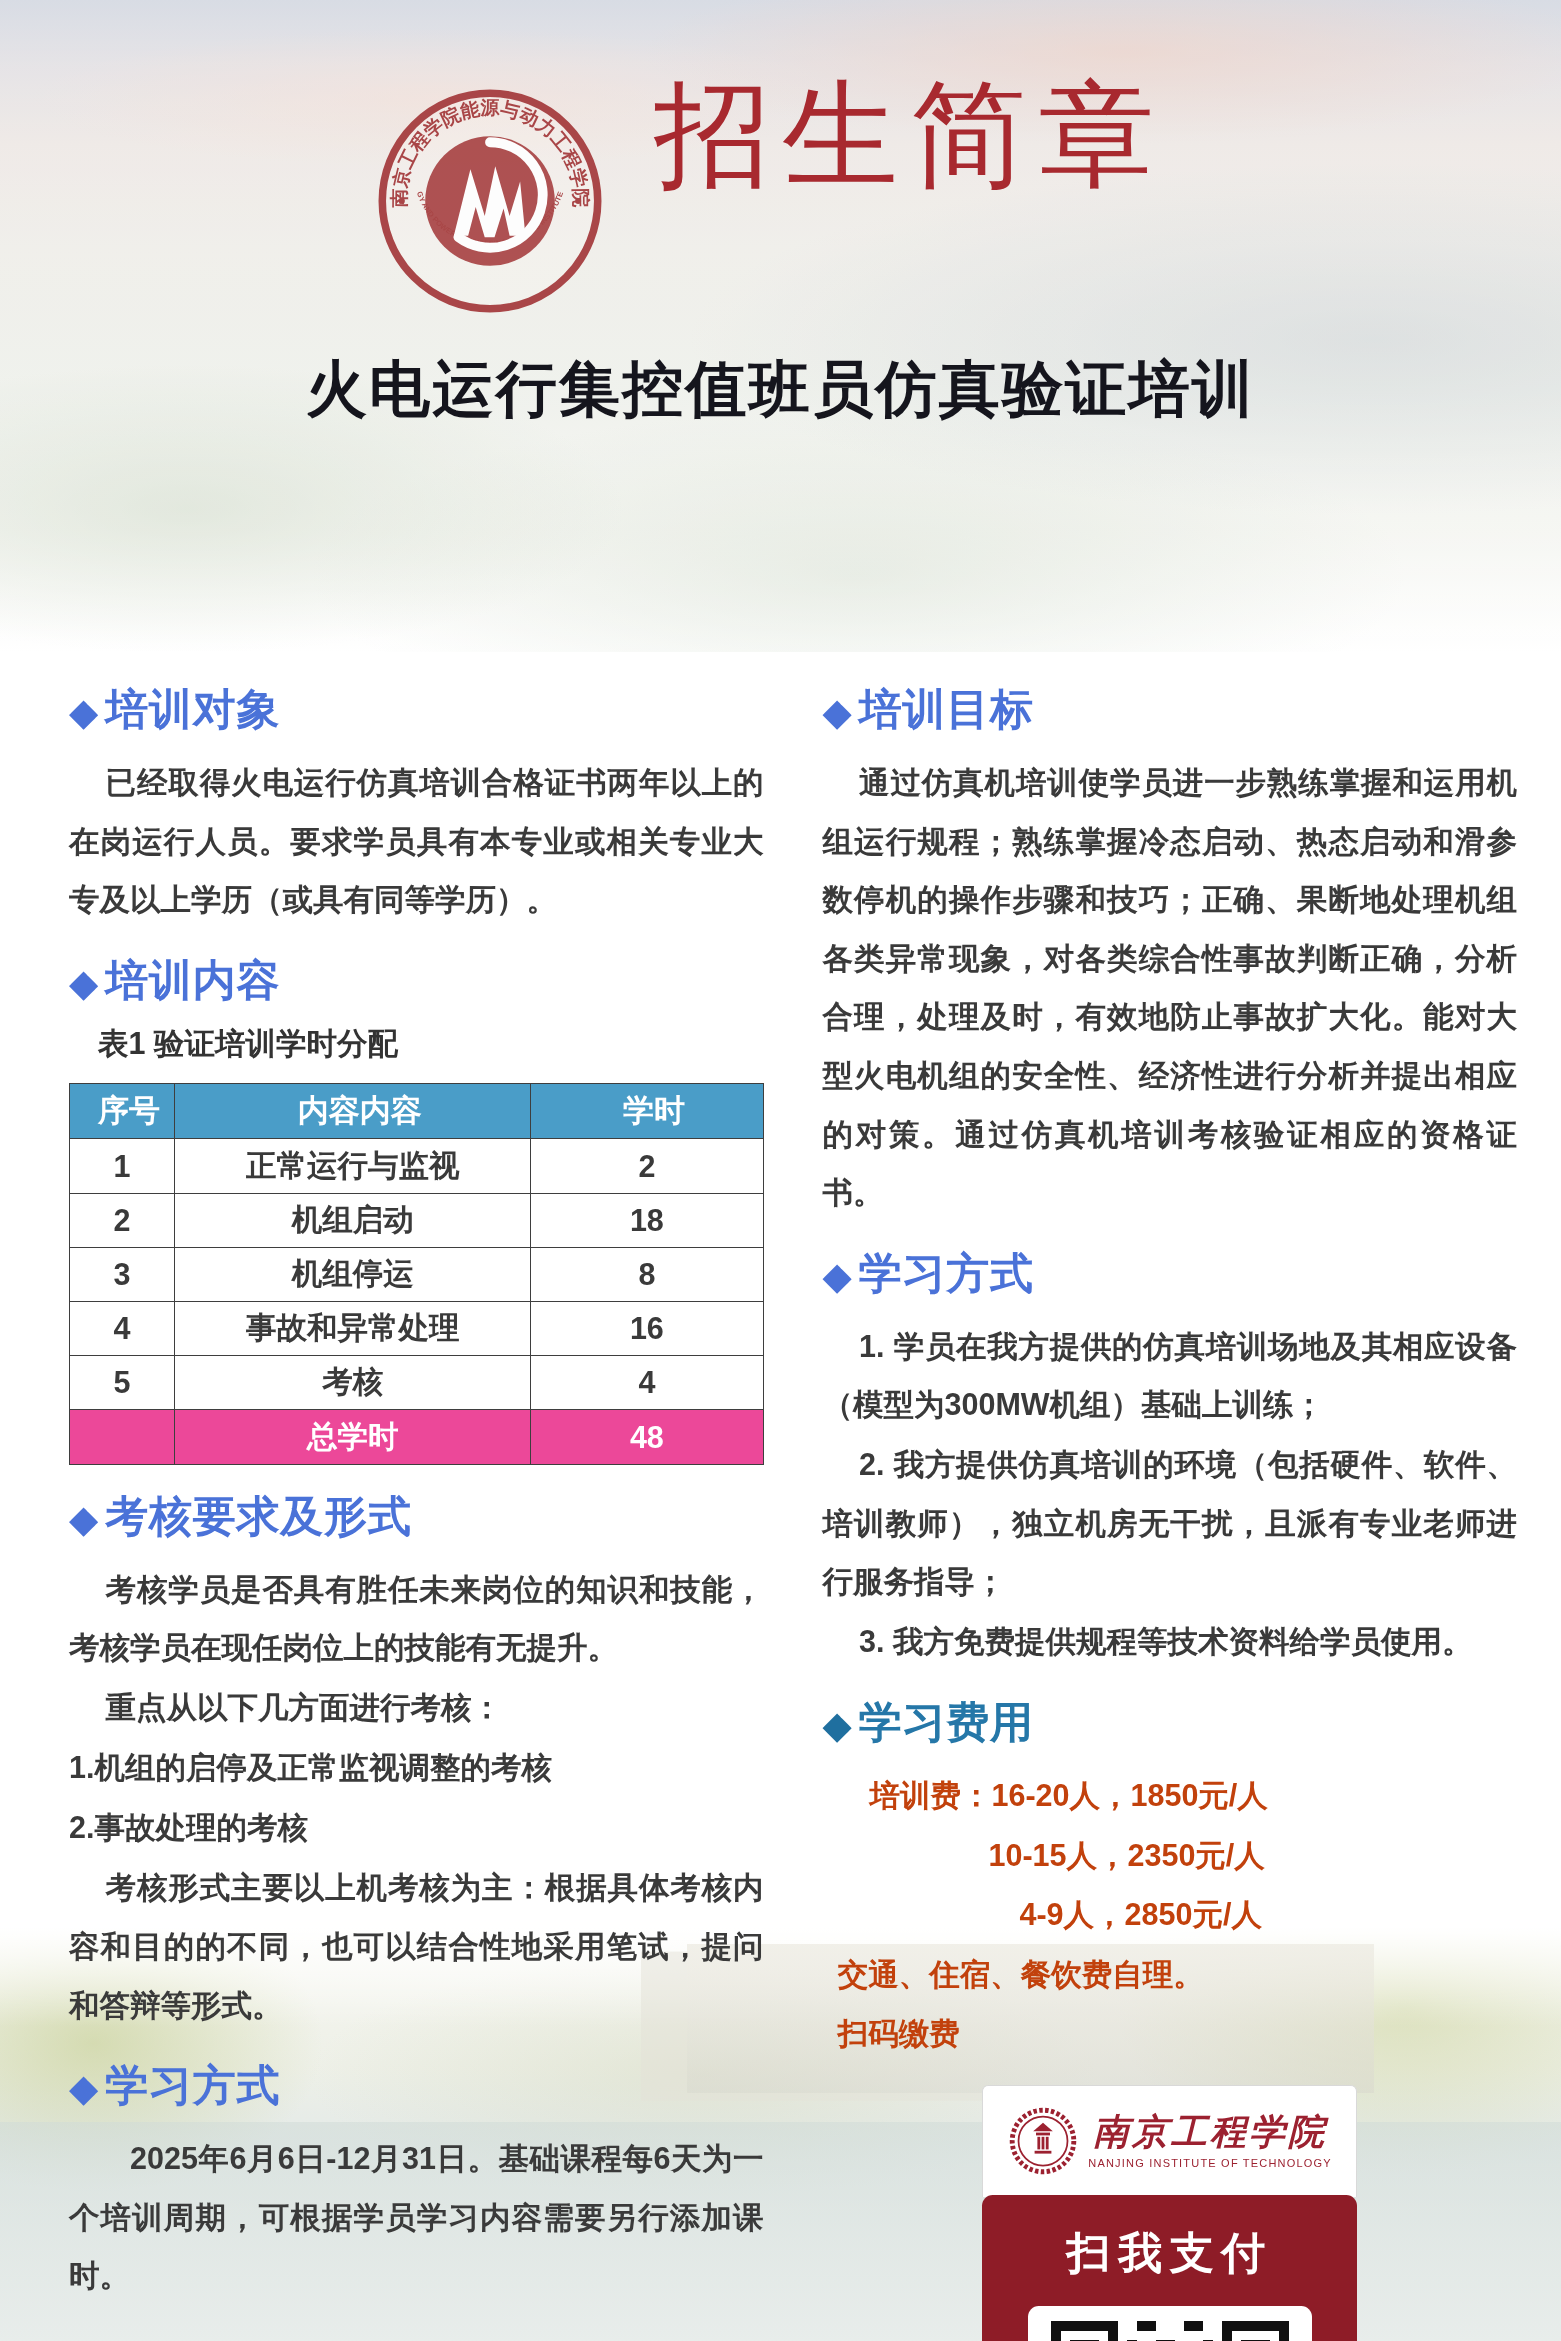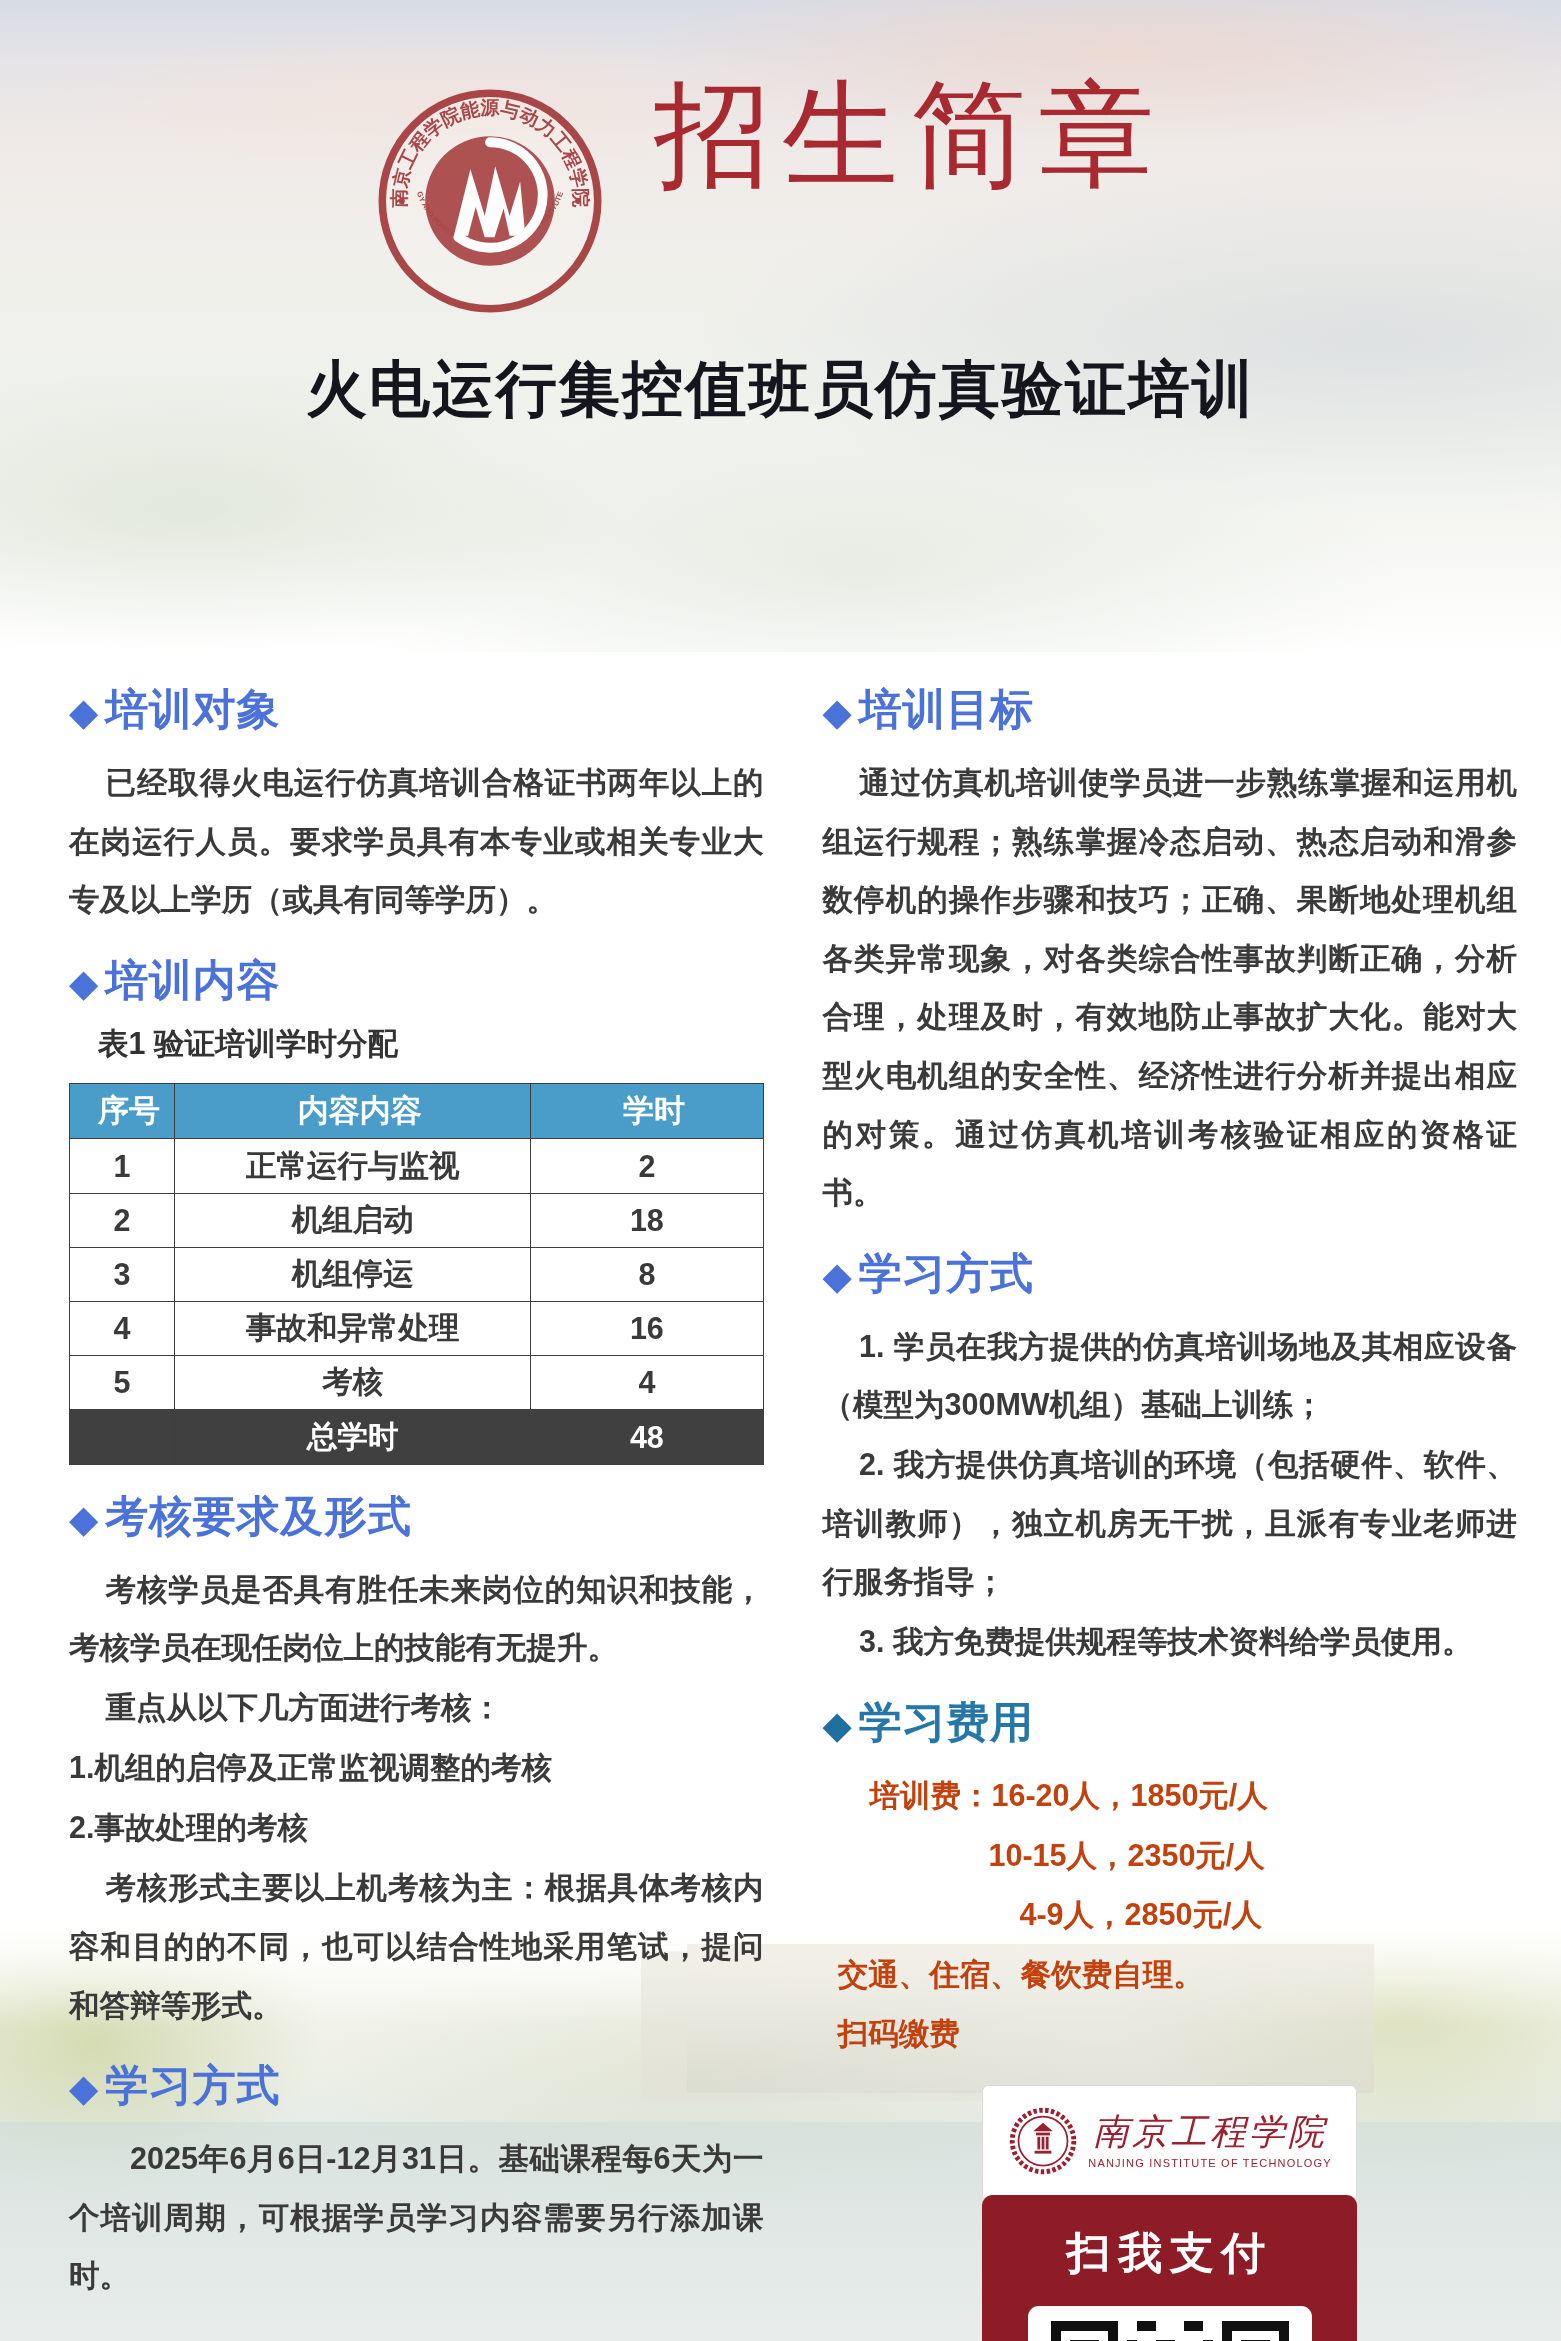--- a/index.html
+++ b/index.html
@@ -54,39 +54,39 @@
   .tbl-caption{font-size:30.5px;font-weight:700;color:#333;margin:1.5px 0 18.3px 29px;}
   table.hours{width:100%;border-collapse:collapse;font-weight:700;table-layout:fixed;}
   table.hours th,table.hours td{
     border:1.5px solid #3e3e3e;text-align:center;vertical-align:middle;
     font-size:30.5px;padding:6.1px 3px;height:34px;
   }
   table.hours th{background:#4a9dc8;color:#fff;font-size:31px;padding-left:17px;}
   table.hours .c-no{width:13.5%;}
   table.hours .c-name{width:53%;}
   table.hours .c-hrs{width:33.5%;}
-  table.hours tr.total td{background:#404040;color:#fff;}
+  table.hours tr.total td{background:#ec4899;color:#fff;}
   
   .fee-line{font-size:30.5px;font-weight:700;line-height:1.95;color:#c2410c;margin:0;}
   .fee-1{padding-left:47px;}
   .fee-2{padding-left:166px;}
   .fee-3{padding-left:197px;}
   .fee-4{padding-left:15.2px;}
   .fee-5{padding-left:15.2px;}
   
   .pay-card{width:375px;margin:21.3px auto 0 auto;}
   .pay-top{
     background:#fff;border:1.5px solid #d9d9d9;border-bottom:none;
     border-radius:6.1px 6.1px 0 0;height:111px;
     display:flex;align-items:center;justify-content:center;gap:10.7px;
   }
   .pay-org{display:flex;flex-direction:column;align-items:center;}
   .pay-org-cn{
     font-family:"Liberation Serif","DejaVu Serif",serif;font-style:italic;
-    font-size:36px;font-weight:400;color:#9c2130;letter-spacing:3px;line-height:1.1;
+    font-size:36px;font-weight:700;color:#9c2130;letter-spacing:3px;line-height:1.1;
   }
   .pay-org-en{font-size:11px;font-weight:400;color:#9c2130;letter-spacing:1.2px;margin-top:4.6px;}
   .pay-body{
     background:#8e1c27;border-radius:10.7px;margin-top:-1.5px;
     padding:23px 20px 23px 20px;text-align:center;
   }
   .pay-scan{color:#fff;font-size:44px;font-weight:800;letter-spacing:7.6px;margin:6.1px 0 23px 0;}
   .qr-panel{
     background:#fff;border-radius:10.7px;width:284px;height:268px;margin:0 auto;
     display:flex;align-items:center;justify-content:center;

